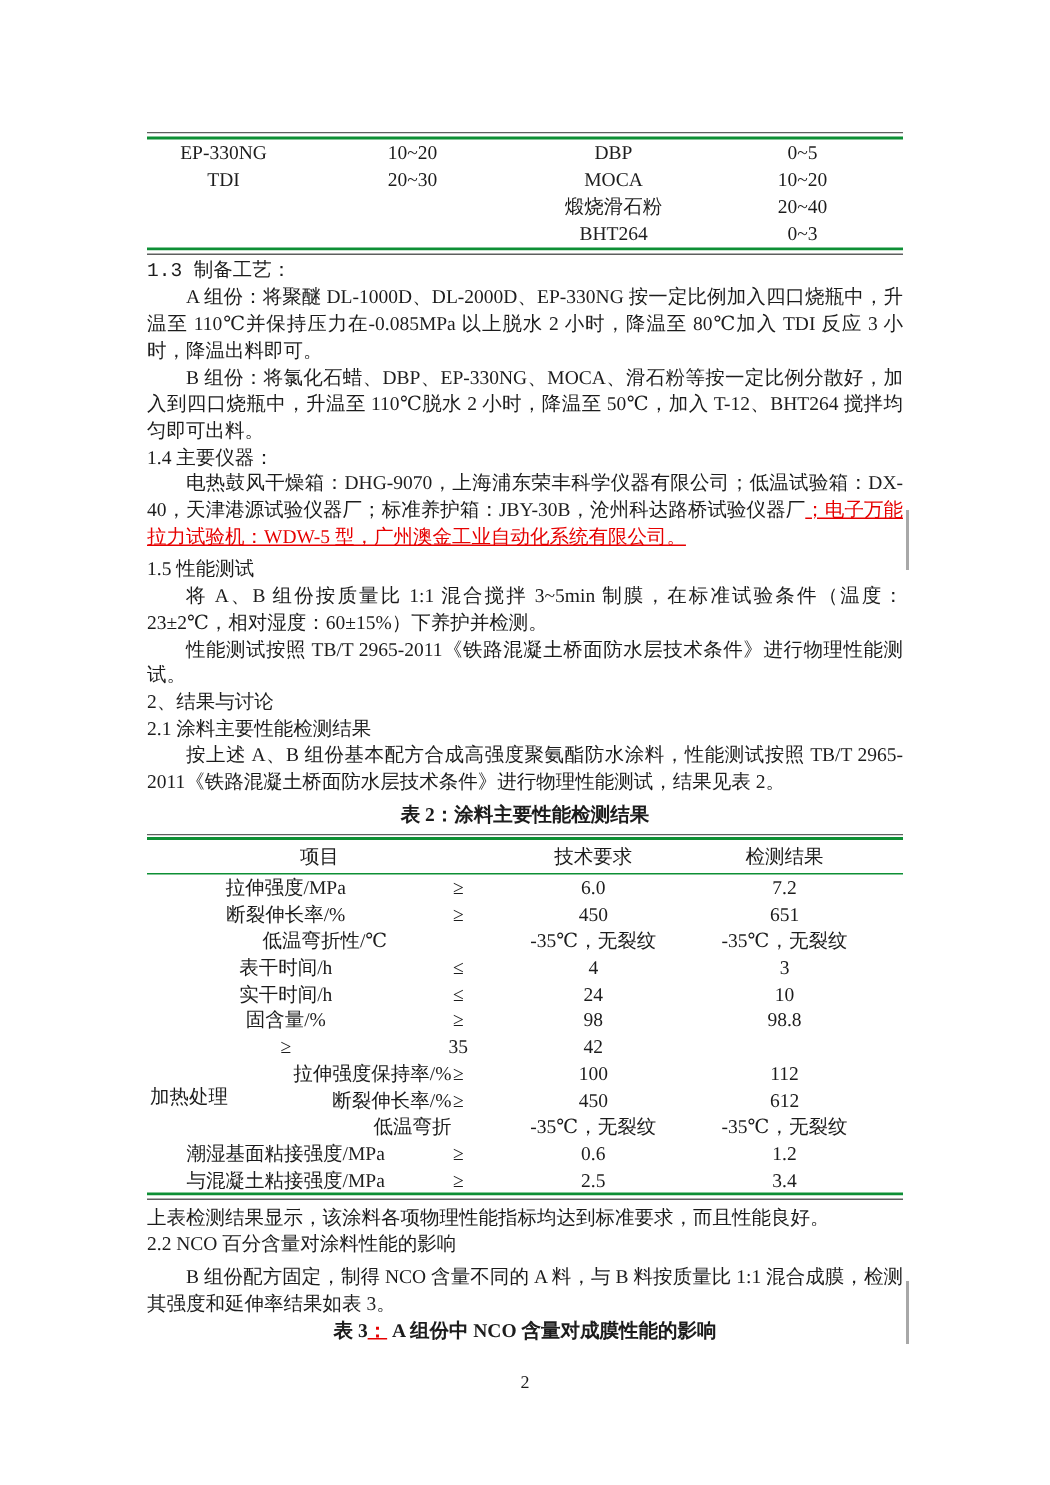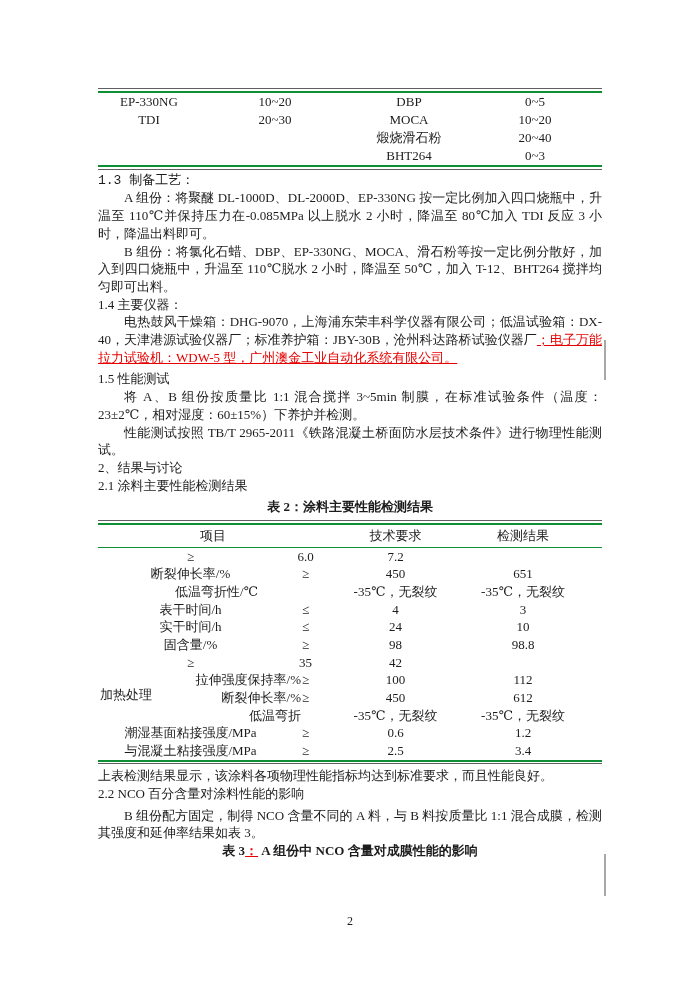--- a/index.html
+++ b/index.html
@@ -90,35 +90,37 @@
 
   <div class="h">1.4 主要仪器：</div>
   <p class="para"><span>电热鼓风干燥箱：DHG-9070，上海浦东荣丰科学仪器有限公司；低温试验箱：DX-40，天津港源试验仪器厂；标准养护箱：JBY-30B，沧州科达路桥试验仪器厂</span><span class="red">；电子万能拉力试验机：WDW-5 型，广州澳金工业自动化系统有限公司。</span></p>
 
   <div class="h" style="margin-top:4px;">1.5 性能测试</div>
   <p class="para">将 A、B 组份按质量比 1:1 混合搅拌 3~5min 制膜，在标准试验条件（温度：23±2℃，相对湿度：60±15%）下养护并检测。</p>
   <p class="para">性能测试按照 TB/T 2965-2011《铁路混凝土桥面防水层技术条件》进行物理性能测试。</p>
 
   <div class="h">2、结果与讨论</div>
   <div class="h">2.1 涂料主要性能检测结果</div>
+  <p class="para">按上述 A、B 组份基本配方合成高强度聚氨酯防水涂料，性能测试按照 TB/T 2965-2011《铁路混凝土桥面防水层技术条件》进行物理性能测试，结果见表 2。</p>
   <div class="caption" style="margin-top:4px;">表 2：涂料主要性能检测结果</div>
 
   <div class="t2">
     <div class="rule-thin"></div>
     <div class="rule-gap"></div>
     <div class="rule-thick"></div>
     <div class="t2-head">
       <div class="span2">项目</div>
       <div class="c">技术要求</div>
       <div class="c">检测结果</div>
       <div></div>
     </div>
     <div class="rule-sep"></div>
     <div id="t2-body">
         <div class="t2-row">
+          <div class="t2-label al-center">拉伸强度/MPa</div>
           <div class="t2-sym">≥</div>
           <div class="t2-req">6.0</div>
           <div class="t2-res">7.2</div>
           <div class="t2-fillcell"></div>
         </div>
         <div class="t2-row">
           <div class="t2-label al-center">断裂伸长率/%</div>
           <div class="t2-sym">≥</div>
           <div class="t2-req">450</div>
           <div class="t2-res">651</div>

